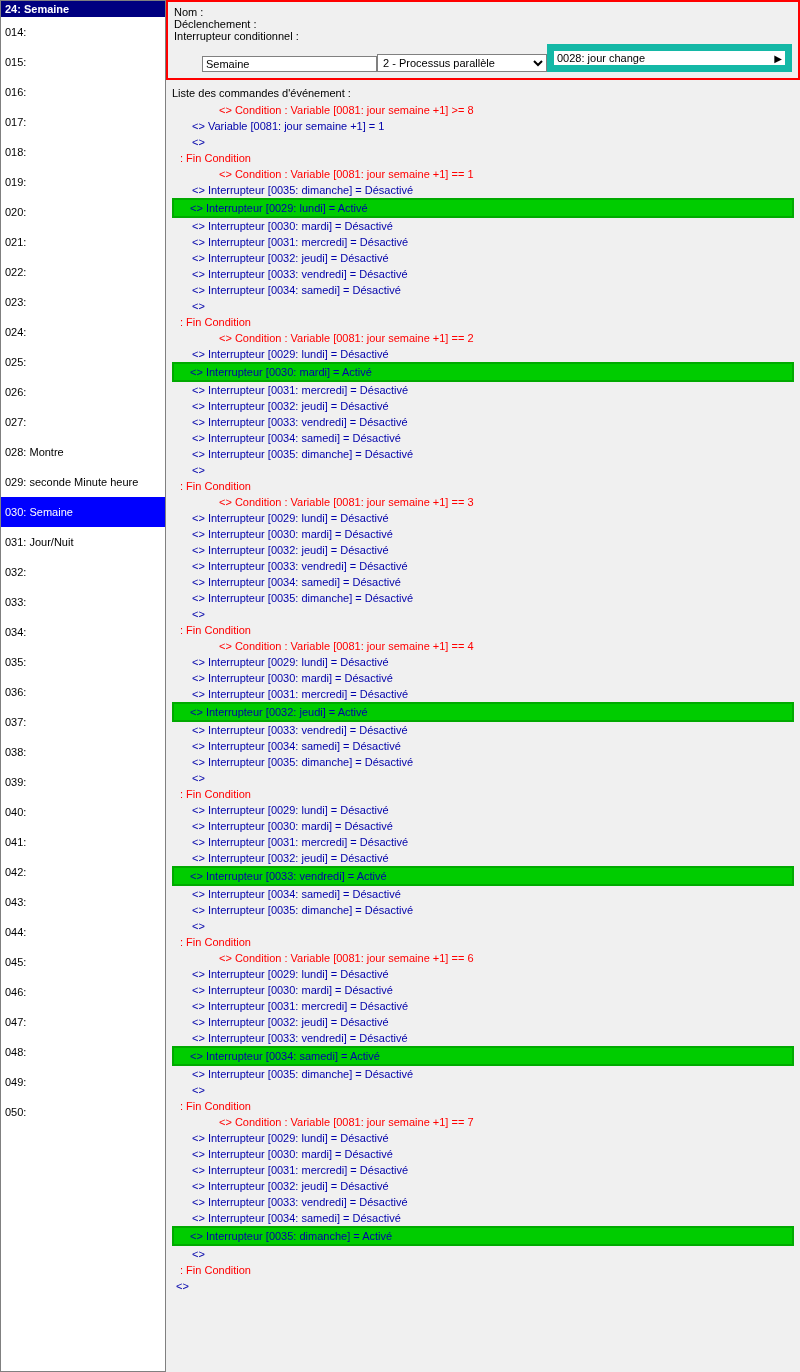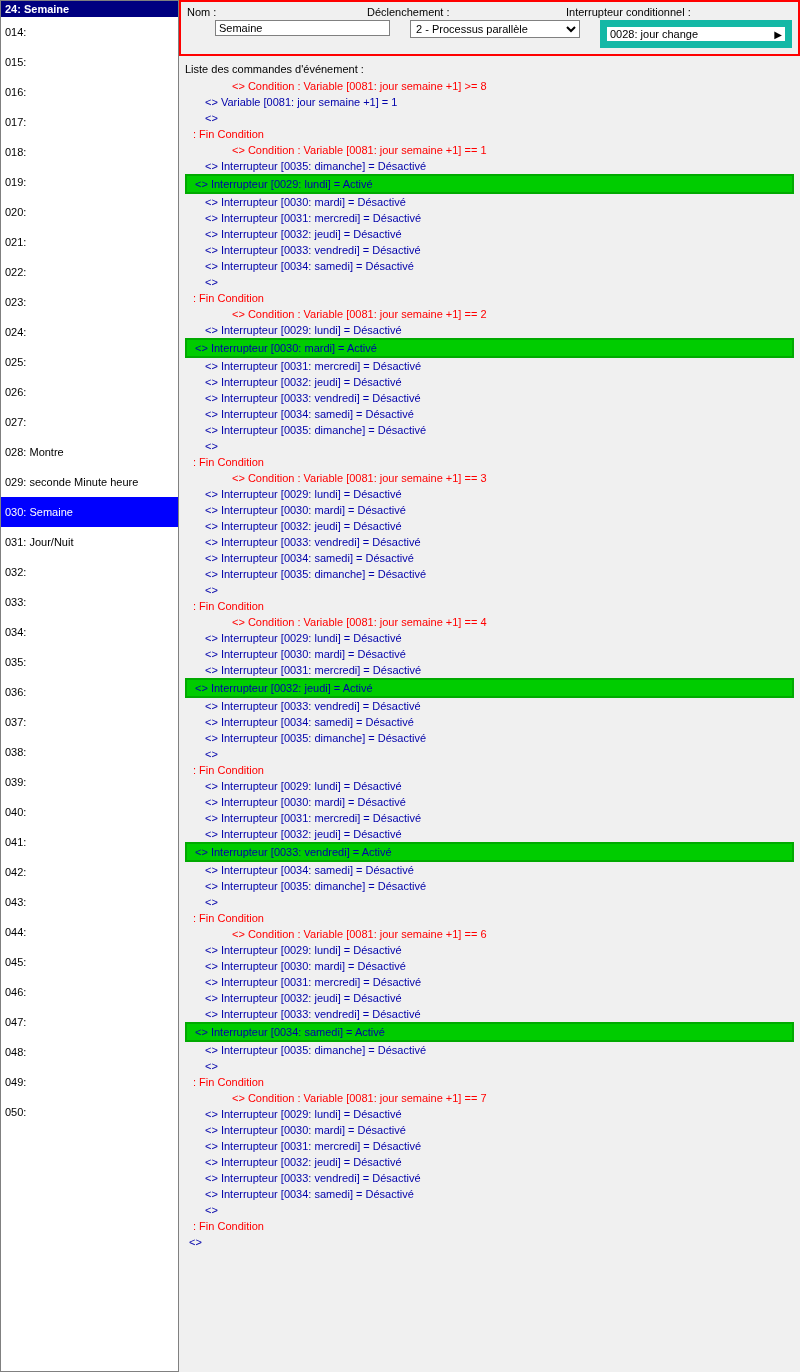--- a/index.html
+++ b/index.html
@@ -8,21 +8,21 @@
       font-size: 11px;
       background: #c0c0c0;
       width: 800px;
     }
     .main-container {
       display: flex;
       width: 800px;
     }
     
     .sidebar {
-      width: 179px;
+      width: 166px;
       background: #ffffff;
       border: 1px solid #808080;
       display: flex;
       flex-direction: column;
       min-height: 1372px;
     }
     .sidebar-title {
       background: #000080;
       color: white;
       padding: 2px 4px;
@@ -55,32 +55,33 @@
     .top-form {
       border: 2px solid #ff0000;
       background: #f0f0f0;
       padding: 4px 6px 6px 6px;
       margin: 0;
     }
     .form-row-labels {
       display: flex;
       gap: 0;
       margin-bottom: 2px;
+      flex-direction: column;
     }
     .form-label {
       font-size: 11px;
       color: #000;
     }
     .form-label-nom { width: 180px; }
     .form-label-declenchement { width: 199px; }
     .form-label-interrupteur { flex: 1; }
     .form-row-inputs {
       display: flex;
-      gap: 20px;
-      align-items: flex-start;
+      gap: 0;
+      align-items: flex-end;
       padding-left: 28px;
     }
     .input-nom {
       width: 175px;
       border: 1px solid #808080;
       background: white;
       padding: 1px 3px;
       font-size: 11px;
     }
     .select-declenchement {
@@ -132,21 +133,21 @@
       padding-left: 20px;
       color: #0000aa;
     }
     .line-fin {
       padding-left: 8px;
       color: #ff0000;
     }
     .line-highlighted {
       background: #00cc00;
       border: 2px solid #00aa00;
-      padding-left: 8px;
+      padding-left: 16px;
       color: #0000aa;
     }
     .line-arrow {
       padding-left: 4px;
       color: #0000aa;
     }
     
     ::-webkit-scrollbar { width: 14px; }
     ::-webkit-scrollbar-track { background: #e0e0e0; }
     ::-webkit-scrollbar-thumb { background: #a0a0a0; border: 1px solid #808080; }
@@ -284,18 +285,19 @@
         <div class="line line-indent1">&lt;&gt; Interrupteur [0035: dimanche] = Désactivé</div>
         <div class="line line-empty">&lt;&gt;</div>
         <div class="line line-fin">: Fin Condition</div>
         <div class="line line-condition">&lt;&gt; Condition : Variable [0081: jour semaine +1] == 7</div>
         <div class="line line-indent1">&lt;&gt; Interrupteur [0029: lundi] = Désactivé</div>
         <div class="line line-indent1">&lt;&gt; Interrupteur [0030: mardi] = Désactivé</div>
         <div class="line line-indent1">&lt;&gt; Interrupteur [0031: mercredi] = Désactivé</div>
         <div class="line line-indent1">&lt;&gt; Interrupteur [0032: jeudi] = Désactivé</div>
         <div class="line line-indent1">&lt;&gt; Interrupteur [0033: vendredi] = Désactivé</div>
         <div class="line line-indent1">&lt;&gt; Interrupteur [0034: samedi] = Désactivé</div>
+        <div class="line line-highlighted">&lt;&gt; Interrupteur [0035: dimanche] = Activé</div>
         <div class="line line-empty">&lt;&gt;</div>
         <div class="line line-fin">: Fin Condition</div>
         <div class="line line-arrow">&lt;&gt;</div>
       </div>
   </div>
 </div>
 
 </body></html>

